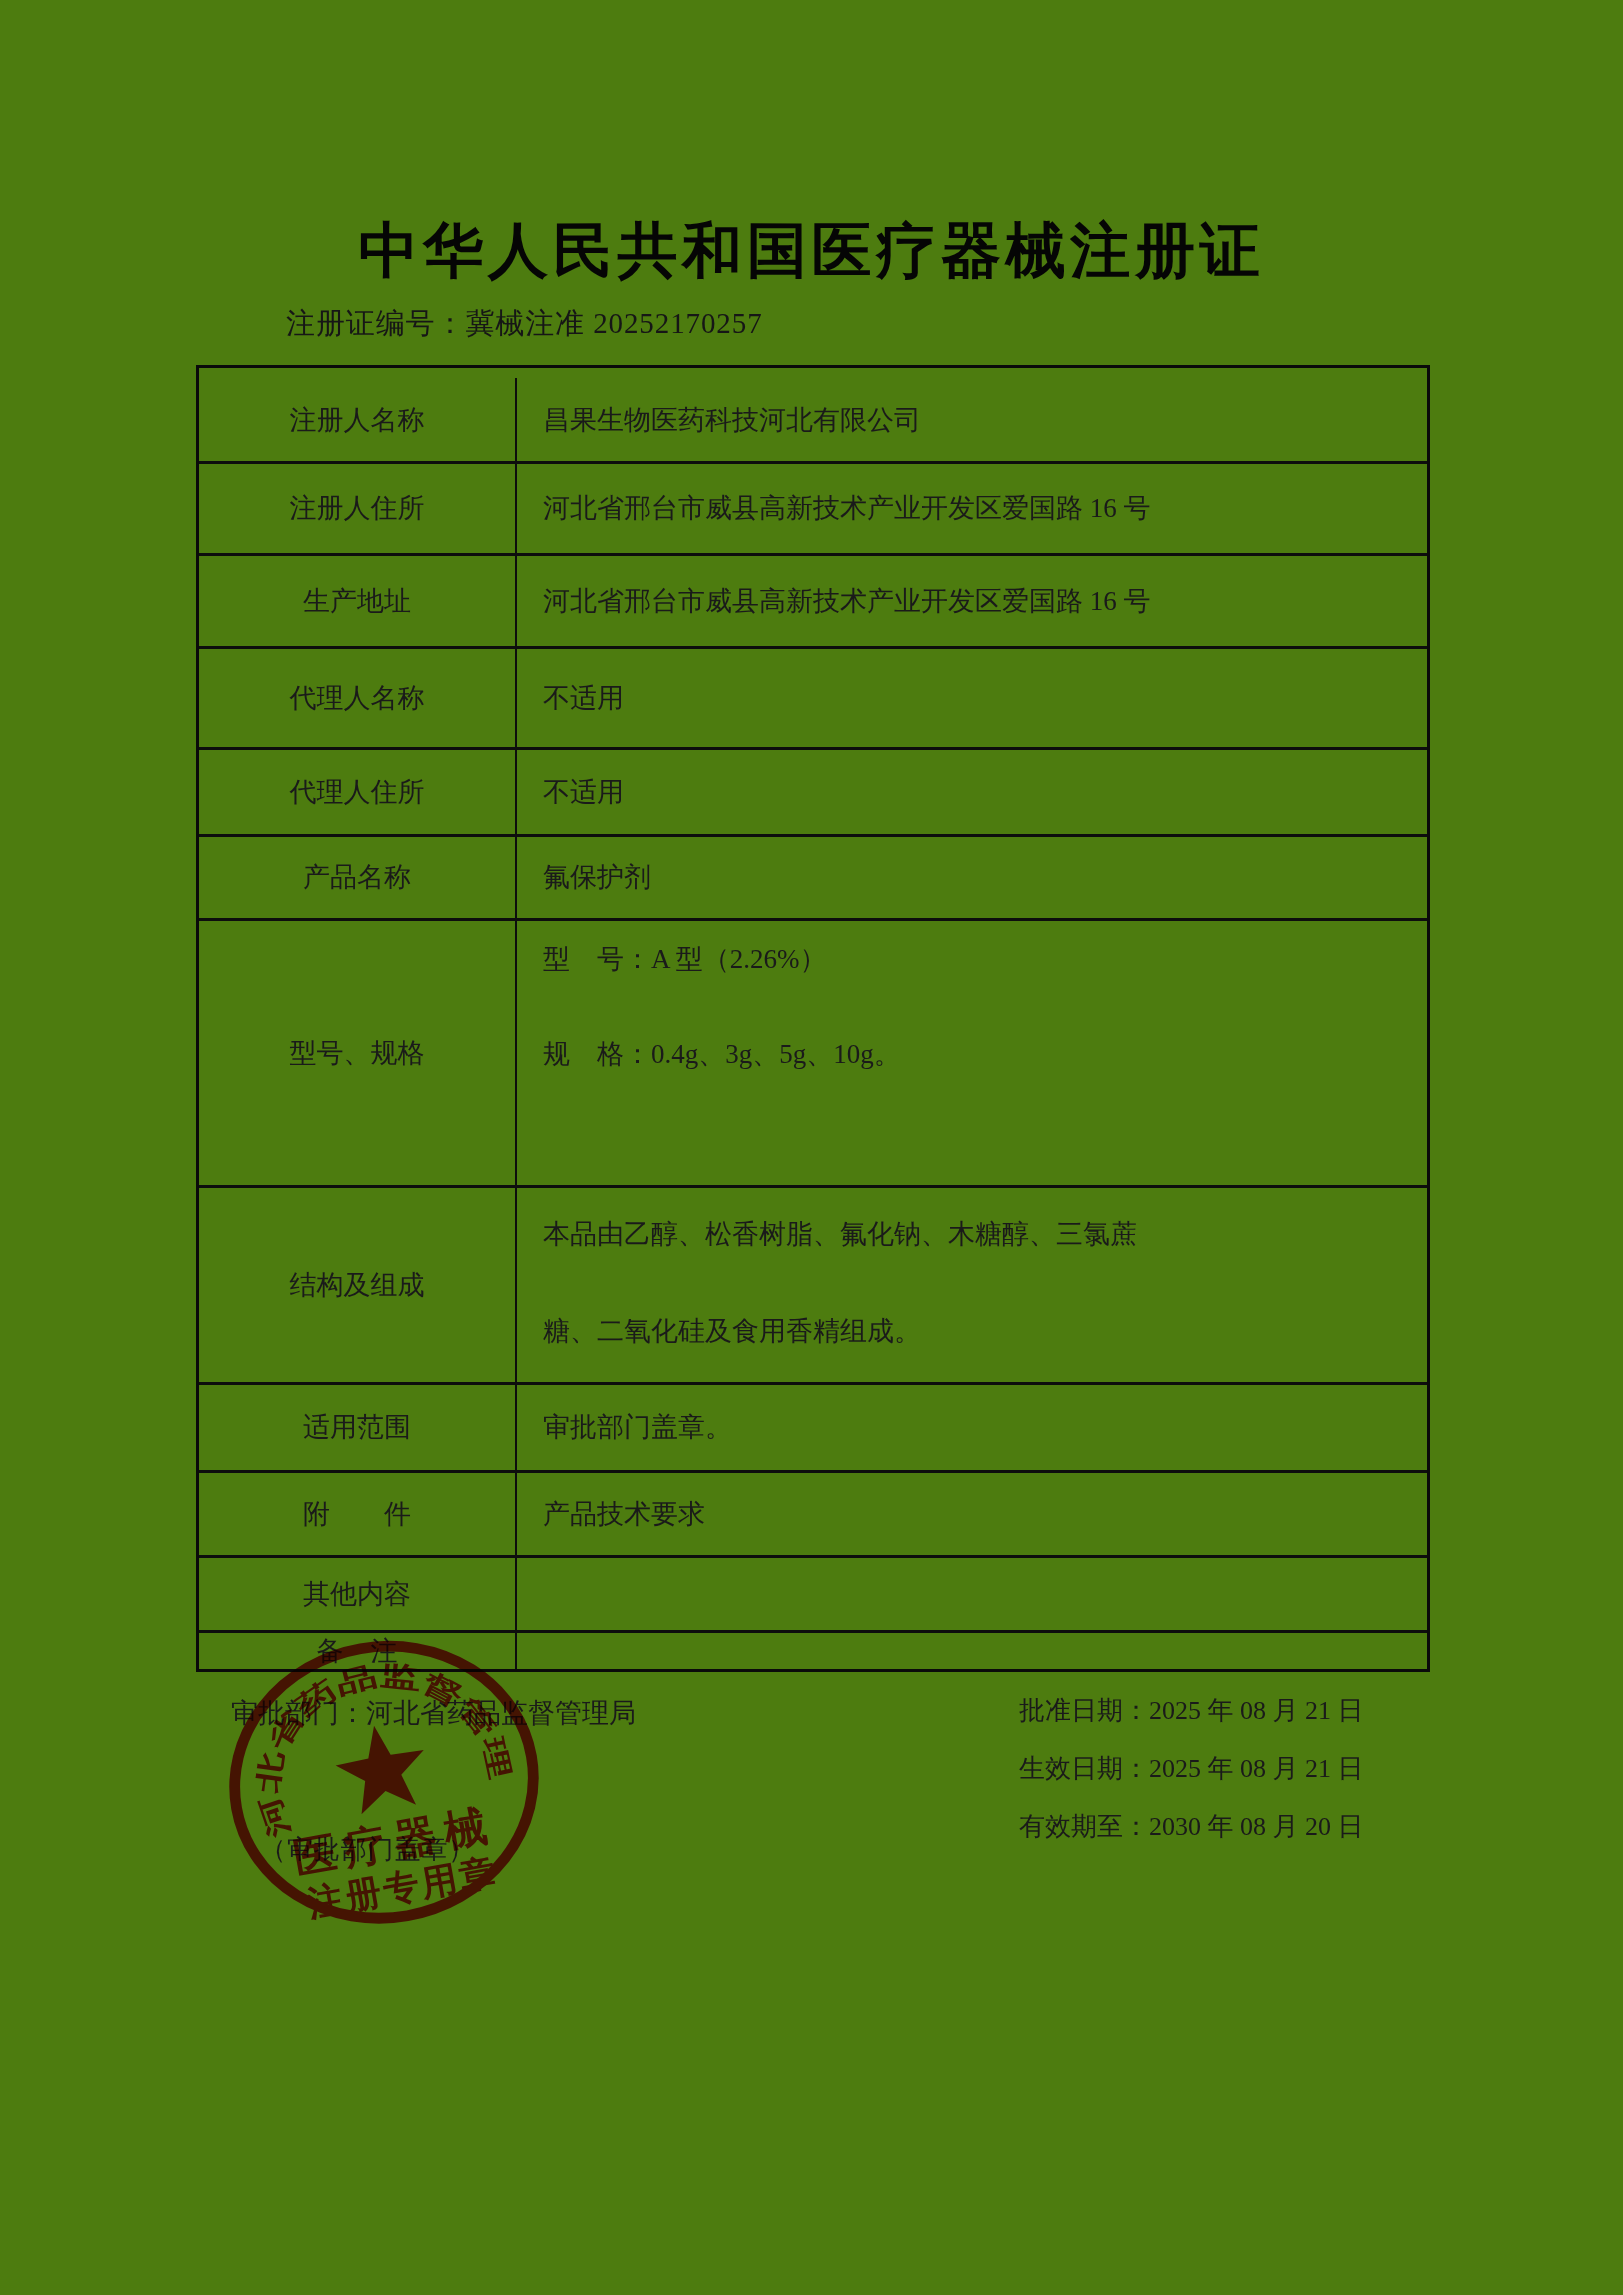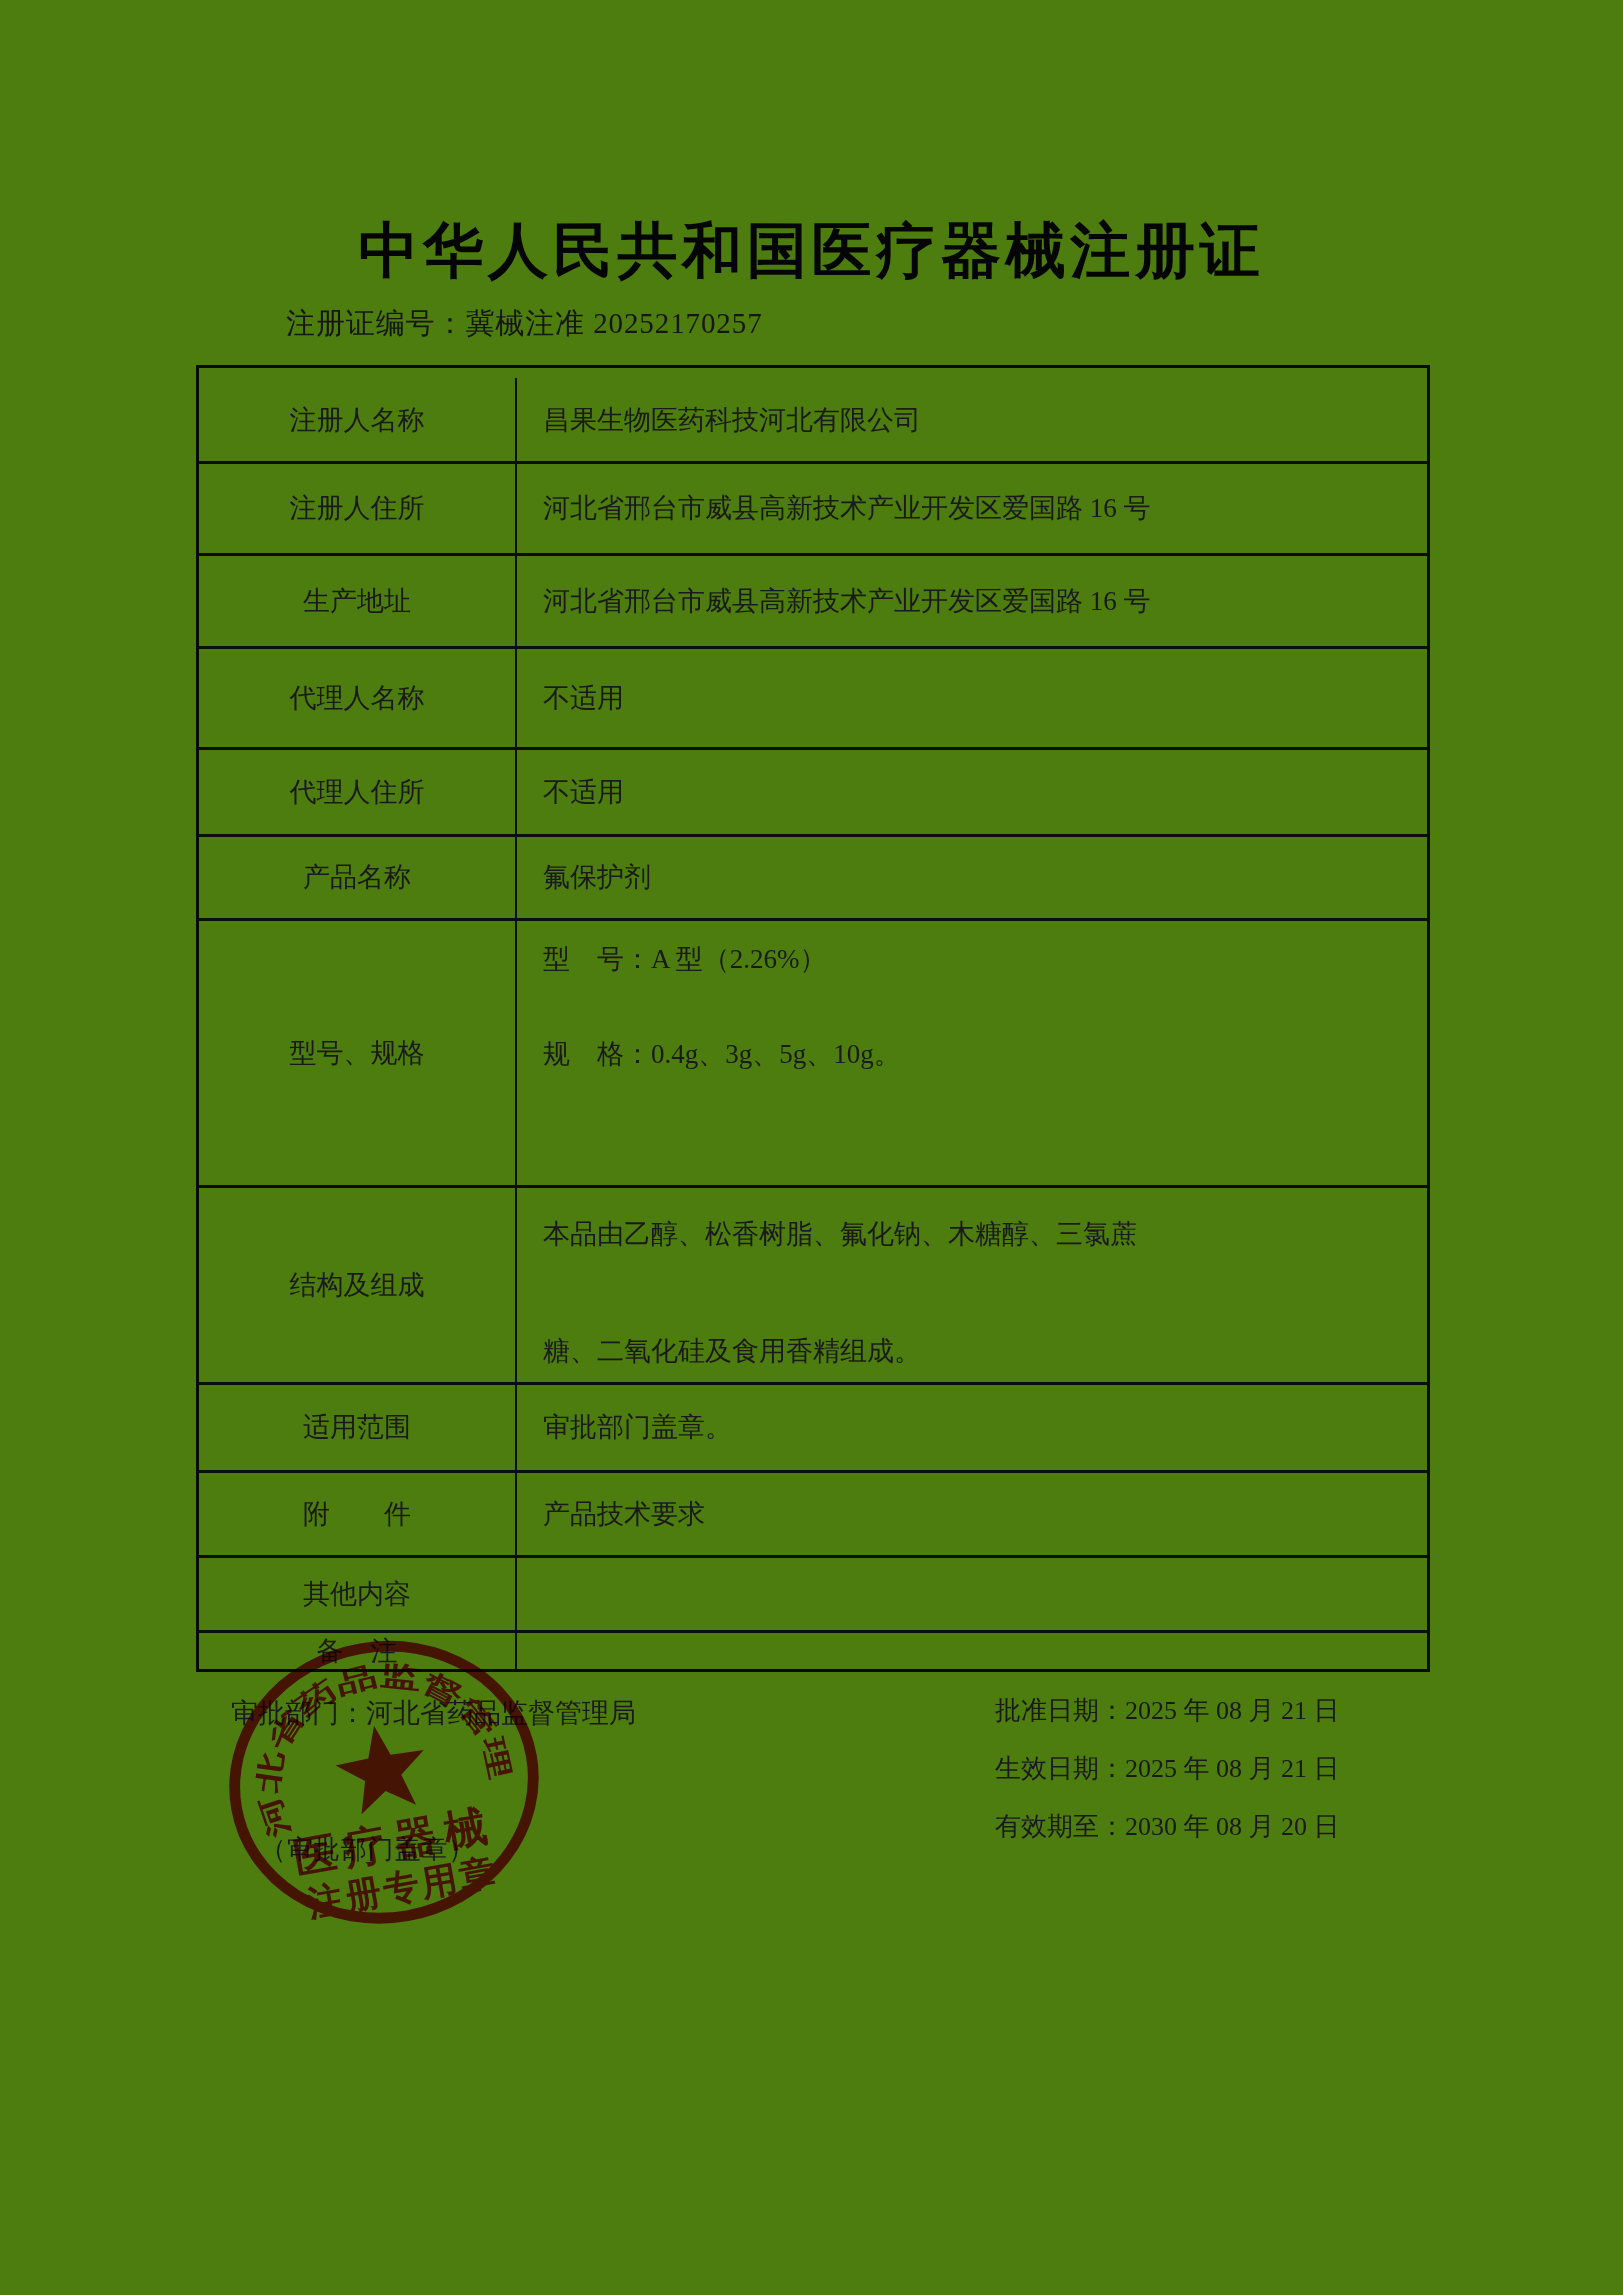--- a/index.html
+++ b/index.html
@@ -33,21 +33,21 @@
   .multiline{justify-content:flex-start;}
   .footer-left{
     position:absolute;left:231px;top:1695px;font-size:27px;color:#1a1a1a;white-space:nowrap;
   }
   .seal-note{
     position:absolute;left:260px;top:1832px;font-size:26px;color:#1a1a1a;letter-spacing:0.9px;white-space:nowrap;
   }
   .dates{
     position:absolute;left:995px;top:1693px;font-size:26px;color:#1a1a1a;
   }
-  .dates .d-line{margin-bottom:23px;white-space:nowrap;}
+  .dates .d-line{margin-bottom:23px;white-space:nowrap;margin-left:24px;}
   .stamp{
     position:absolute;left:223px;top:1635px;
     mix-blend-mode:multiply;opacity:.96;
   }
 </style>
 </head>
 <body>
 
 <div class="page">
 
@@ -91,21 +91,21 @@
       <div class="t-label">型号、规格</div>
       <div class="t-value multiline" style="padding-top:20px">
         <div class="line" style="margin-bottom:59px">型　号：A 型（2.26%）</div>
         <div class="line">规　格：0.4g、3g、5g、10g。</div>
       </div>
     </div>
 
     <div class="t-row" style="height:201px">
       <div class="t-label">结构及组成</div>
       <div class="t-value multiline" style="padding-top:28px">
-        <div class="line" style="margin-bottom:81px">本品由乙醇、松香树脂、氟化钠、木糖醇、三氯蔗</div>
+        <div class="line" style="margin-bottom:61px">本品由乙醇、松香树脂、氟化钠、木糖醇、三氯蔗</div>
         <div class="line">糖、二氧化硅及食用香精组成。</div>
       </div>
     </div>
 
     <div class="t-row" style="height:90px">
       <div class="t-label">适用范围</div>
       <div class="t-value">审批部门盖章。</div>
     </div>
 
     <div class="t-row" style="height:87px">

